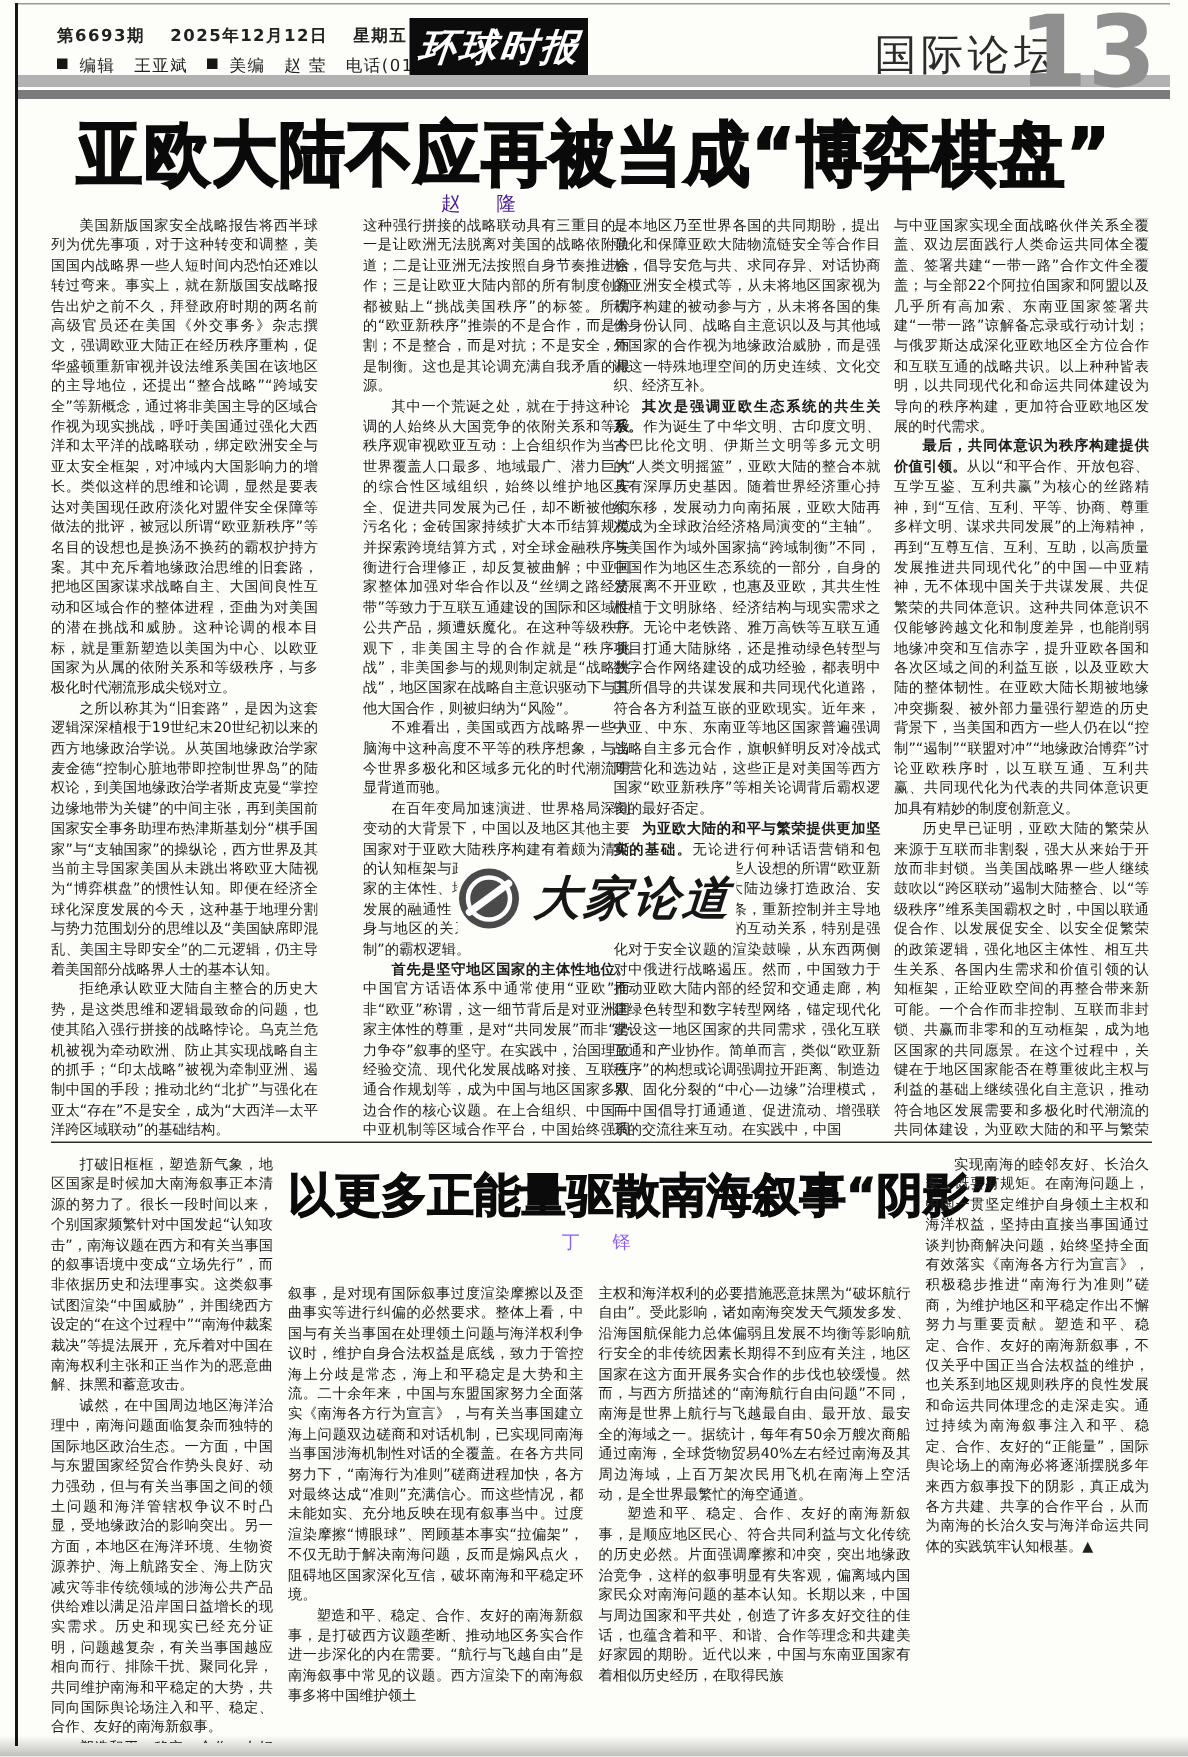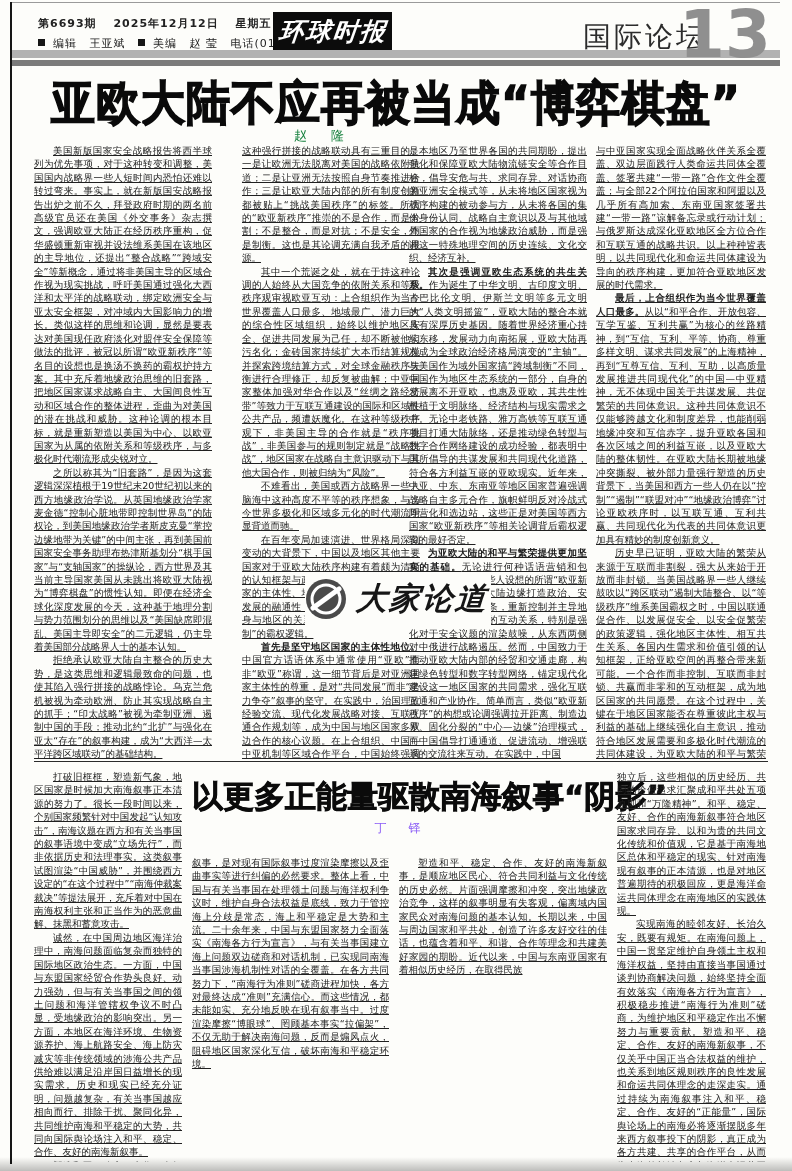--- a/index.html
+++ b/index.html
@@ -30,23 +30,23 @@
   .page-num{position:absolute;left:679px;top:2px;font-size:66px;line-height:1;font-weight:bold;
     color:var(--page-num,#8f8f8f);z-index:3;}
   .bar1{position:absolute;left:12px;top:50px;width:768px;height:8px;background:var(--bar-light,#b2b2b2);z-index:1;}
   .bar2{position:absolute;left:12px;top:60px;width:768px;height:6px;background:var(--bar-dark,#7b7b7b);z-index:1;}
 
   
   .headline1{position:absolute;left:28px;top:74px;width:736px;text-align:center;
     font-size:44px;font-weight:900;color:#0a0a0a;letter-spacing:1px;
     -webkit-text-stroke:1.3px #0a0a0a;transform:scaleY(1.06);white-space:nowrap;}
   .author1{position:absolute;left:0;top:127px;width:648px;text-align:center;
-    font-size:13px;letter-spacing:10px;color:#15803d;}
+    font-size:13px;letter-spacing:10px;color:#4c1d95;}
   .a1col,.a2col{position:absolute;overflow:hidden;text-align:justify;
-    font-size:9.5px;line-height:13.4px;color:#202020;text-decoration:underline;}
+    font-size:9.5px;line-height:13.4px;color:#202020;}
   .a1col{top:144px;height:616px;}
   .a1c0{left:34px;width:178px;}
   .a1c1{left:222px;width:178px;margin-left:20px;}
   .a1c2{left:409px;width:178px;}
   .a1c3{left:596px;width:170px;}
   .page p{margin:0;text-indent:2em;}
   .page p.cont{text-indent:0;}
   .page p b{font-weight:bold;}
 
   
@@ -92,37 +92,37 @@
   <div class="section-title">国际论坛</div>
   <div class="page-num">13</div>
   <div class="bar1"></div>
   <div class="bar2"></div>
 
   <div class="headline1">亚欧大陆不应再被当成“博弈棋盘”</div>
   <div class="author1">赵 隆</div>
   <div class="a1col a1c0">
       <p>美国新版国家安全战略报告将西半球列为优先事项，对于这种转变和调整，美国国内战略界一些人短时间内恐怕还难以转过弯来。事实上，就在新版国安战略报告出炉之前不久，拜登政府时期的两名前高级官员还在美国《外交事务》杂志撰文，强调欧亚大陆正在经历秩序重构，促华盛顿重新审视并设法维系美国在该地区的主导地位，还提出“整合战略”“跨域安全”等新概念，通过将非美国主导的区域合作视为现实挑战，呼吁美国通过强化大西洋和太平洋的战略联动，绑定欧洲安全与亚太安全框架，对冲域内大国影响力的增长。类似这样的思维和论调，显然是要表达对美国现任政府淡化对盟伴安全保障等做法的批评，被冠以所谓“欧亚新秩序”等名目的设想也是换汤不换药的霸权护持方案。其中充斥着地缘政治思维的旧套路，把地区国家谋求战略自主、大国间良性互动和区域合作的整体进程，歪曲为对美国的潜在挑战和威胁。这种论调的根本目标，就是重新塑造以美国为中心、以欧亚国家为从属的依附关系和等级秩序，与多极化时代潮流形成尖锐对立。</p>
       <p>之所以称其为“旧套路”，是因为这套逻辑深深植根于19世纪末20世纪初以来的西方地缘政治学说。从英国地缘政治学家麦金德“控制心脏地带即控制世界岛”的陆权论，到美国地缘政治学者斯皮克曼“掌控边缘地带为关键”的中间主张，再到美国前国家安全事务助理布热津斯基划分“棋手国家”与“支轴国家”的操纵论，西方世界及其当前主导国家美国从未跳出将欧亚大陆视为“博弈棋盘”的惯性认知。即便在经济全球化深度发展的今天，这种基于地理分割与势力范围划分的思维以及“美国缺席即混乱、美国主导即安全”的二元逻辑，仍主导着美国部分战略界人士的基本认知。</p>
-      <p>拒绝承认欧亚大陆自主整合的历史大势，是这类思维和逻辑最致命的问题，也使其陷入强行拼接的战略悖论。乌克兰危机被视为牵动欧洲、防止其实现战略自主的抓手；“印太战略”被视为牵制亚洲、遏制中国的手段；推动北约“北扩”与强化在亚太“存在”的叙事构建，成为“大西洋—太平洋跨区域联动”的基础结构。</p>
+      <p>拒绝承认欧亚大陆自主整合的历史大势，是这类思维和逻辑最致命的问题，也使其陷入强行拼接的战略悖论。乌克兰危机被视为牵动欧洲、防止其实现战略自主的抓手；“印太战略”被视为牵制亚洲、遏制中国的手段；推动北约“北扩”与强化在亚太“存在”不是安全，成为“大西洋—太平洋跨区域联动”的基础结构。</p>
     </div>
   <div class="a1col a1c1">
       <p class="cont">这种强行拼接的战略联动具有三重目的：一是让欧洲无法脱离对美国的战略依附轨道；二是让亚洲无法按照自身节奏推进合作；三是让欧亚大陆内部的所有制度创新都被贴上“挑战美国秩序”的标签。所谓的“欧亚新秩序”推崇的不是合作，而是分割；不是整合，而是对抗；不是安全，而是制衡。这也是其论调充满自我矛盾的根源。</p>
       <p>其中一个荒诞之处，就在于持这种论调的人始终从大国竞争的依附关系和等级秩序观审视欧亚互动：上合组织作为当今世界覆盖人口最多、地域最广、潜力巨大的综合性区域组织，始终以维护地区安全、促进共同发展为己任，却不断被他们污名化；金砖国家持续扩大本币结算规模并探索跨境结算方式，对全球金融秩序失衡进行合理修正，却反复被曲解；中亚国家整体加强对华合作以及“丝绸之路经济带”等致力于互联互通建设的国际和区域性公共产品，频遭妖魔化。在这种等级秩序观下，非美国主导的合作就是“秩序挑战”，非美国参与的规则制定就是“战略挑战”，地区国家在战略自主意识驱动下与其他大国合作，则被归纳为“风险”。</p>
       <p>不难看出，美国或西方战略界一些人脑海中这种高度不平等的秩序想象，与当今世界多极化和区域多元化的时代潮流明显背道而驰。</p>
       <p>在百年变局加速演进、世界格局深刻变动的大背景下，中国以及地区其他主要国家对于亚欧大陆秩序构建有着颇为清晰的认知框架与政策逻辑，强调定位地区国家的主体性、地区稳定的共生性以及地区发展的融通性，始终以共同体视角审视自身与地区的关系，彻底跳出“控制与被控制”的霸权逻辑。</p>
       <p><b>首先是坚守地区国家的主体性地位。</b>中国官方话语体系中通常使用“亚欧”而非“欧亚”称谓，这一细节背后是对亚洲国家主体性的尊重，是对“共同发展”而非“势力争夺”叙事的坚守。在实践中，治国理政经验交流、现代化发展战略对接、互联互通合作规划等，成为中国与地区国家多双边合作的核心议题。在上合组织、中国—中亚机制等区域合作平台，中国始终强调维护亚欧大陆和平与发展</p>
     </div>
   <div class="a1col a1c2">
       <p class="cont">是本地区乃至世界各国的共同期盼，提出强化和保障亚欧大陆物流链安全等合作目标，倡导安危与共、求同存异、对话协商的亚洲安全模式等，从未将地区国家视为秩序构建的被动参与方，从未将各国的集体身份认同、战略自主意识以及与其他域外国家的合作视为地缘政治威胁，而是强调这一特殊地理空间的历史连续、文化交织、经济互补。</p>
       <p><b>其次是强调亚欧生态系统的共生关系。</b>作为诞生了中华文明、古印度文明、古巴比伦文明、伊斯兰文明等多元文明的“人类文明摇篮”，亚欧大陆的整合本就具有深厚历史基因。随着世界经济重心持续东移，发展动力向南拓展，亚欧大陆再次成为全球政治经济格局演变的“主轴”。与美国作为域外国家搞“跨域制衡”不同，中国作为地区生态系统的一部分，自身的发展离不开亚欧，也惠及亚欧，其共生性根植于文明脉络、经济结构与现实需求之中。无论中老铁路、雅万高铁等互联互通项目打通大陆脉络，还是推动绿色转型与数字合作网络建设的成功经验，都表明中国所倡导的共谋发展和共同现代化道路，符合各方利益互嵌的亚欧现实。近年来，中亚、中东、东南亚等地区国家普遍强调战略自主多元合作，旗帜鲜明反对冷战式阵营化和选边站，这些正是对美国等西方国家“欧亚新秩序”等相关论调背后霸权逻辑的最好否定。</p>
       <p><b>为亚欧大陆的和平与繁荣提供更加坚实的基础。</b>无论进行何种话语营销和包装，美国战略界一些人设想的所谓“欧亚新秩序”都离不开在大陆边缘打造政治、安全、技术等利益链条，重新控制并主导地区国家和整个区域的互动关系，特别是强化对于安全议题的渲染鼓噪，从东西两侧对中俄进行战略遏压。然而，中国致力于推动亚欧大陆内部的经贸和交通走廊，构建绿色转型和数字转型网络，锚定现代化建设这一地区国家的共同需求，强化互联互通和产业协作。简单而言，类似“欧亚新秩序”的构想或论调强调拉开距离、制造边界、固化分裂的“中心—边缘”治理模式，而中国倡导打通通道、促进流动、增强联系的交流往来互动。在实践中，中国</p>
     </div>
   <div class="a1col a1c3">
       <p class="cont">与中亚国家实现全面战略伙伴关系全覆盖、双边层面践行人类命运共同体全覆盖、签署共建“一带一路”合作文件全覆盖；与全部22个阿拉伯国家和阿盟以及几乎所有高加索、东南亚国家签署共建“一带一路”谅解备忘录或行动计划；与俄罗斯达成深化亚欧地区全方位合作和互联互通的战略共识。以上种种皆表明，以共同现代化和命运共同体建设为导向的秩序构建，更加符合亚欧地区发展的时代需求。</p>
-      <p><b>最后，上合组织作为当今世界覆盖人口最多。</b>从以“和平合作、开放包容、互学互鉴、互利共赢”为核心的丝路精神，到“互信、互利、平等、协商、尊重多样文明、谋求共同发展”的上海精神，再到“互尊互信、互利、互助，以高质量发展推进共同现代化”的中国—中亚精神，无不体现中国关于共谋发展、共促繁荣的共同体意识。这种共同体意识不仅能够跨越文化和制度差异，也能削弱地缘冲突和互信赤字，提升亚欧各国和各次区域之间的利益互嵌，以及亚欧大陆的整体韧性。在亚欧大陆长期被地缘冲突撕裂、被外部力量强行塑造的历史背景下，当美国和西方一些人仍在以“控制”“遏制”“联盟对冲”“地缘政治博弈”讨论亚欧秩序时，以互联互通、互利共赢、共同现代化为代表的共同体意识更加具有精妙的制度创新意义。</p>
+      <p><b>最后，共同体意识为秩序构建提供价值引领。</b>从以“和平合作、开放包容、互学互鉴、互利共赢”为核心的丝路精神，到“互信、互利、平等、协商、尊重多样文明、谋求共同发展”的上海精神，再到“互尊互信、互利、互助，以高质量发展推进共同现代化”的中国—中亚精神，无不体现中国关于共谋发展、共促繁荣的共同体意识。这种共同体意识不仅能够跨越文化和制度差异，也能削弱地缘冲突和互信赤字，提升亚欧各国和各次区域之间的利益互嵌，以及亚欧大陆的整体韧性。在亚欧大陆长期被地缘冲突撕裂、被外部力量强行塑造的历史背景下，当美国和西方一些人仍在以“控制”“遏制”“联盟对冲”“地缘政治博弈”讨论亚欧秩序时，以互联互通、互利共赢、共同现代化为代表的共同体意识更加具有精妙的制度创新意义。</p>
       <p>历史早已证明，亚欧大陆的繁荣从来源于互联而非割裂，强大从来始于开放而非封锁。当美国战略界一些人继续鼓吹以“跨区联动”遏制大陆整合、以“等级秩序”维系美国霸权之时，中国以联通促合作、以发展促安全、以安全促繁荣的政策逻辑，强化地区主体性、相互共生关系、各国内生需求和价值引领的认知框架，正给亚欧空间的再整合带来新可能。一个合作而非控制、互联而非封锁、共赢而非零和的互动框架，成为地区国家的共同愿景。在这个过程中，关键在于地区国家能否在尊重彼此主权与利益的基础上继续强化自主意识，推动符合地区发展需要和多极化时代潮流的共同体建设，为亚欧大陆的和平与繁荣提供更加坚实的基础。▲</p>
     </div>
 
   <div class="badge">
     <span class="badge-circle">
       <svg width="42" height="42" viewBox="0 0 42 42">
         <circle cx="21" cy="21" r="20" fill="#4a4a4a"></circle>
         <circle cx="21" cy="21" r="14" fill="none" stroke="#ffffff" stroke-width="3"></circle>
         <path d="M8 30 L34 11" stroke="#ffffff" stroke-width="5" stroke-linecap="round"></path>
       </svg>
@@ -133,24 +133,25 @@
   <div class="divider"></div>
   <div class="headline2">以更多正能量驱散南海叙事“阴影”</div>
   <div class="author2">丁 铎</div>
   <div class="a2col a2colL">
       <p>打破旧框框，塑造新气象，地区国家是时候加大南海叙事正本清源的努力了。很长一段时间以来，个别国家频繁针对中国发起“认知攻击”，南海议题在西方和有关当事国的叙事语境中变成“立场先行”，而非依据历史和法理事实。这类叙事试图渲染“中国威胁”，并围绕西方设定的“在这个过程中”“南海仲裁案裁决”等提法展开，充斥着对中国在南海权利主张和正当作为的恶意曲解、抹黑和蓄意攻击。</p>
       <p>诚然，在中国周边地区海洋治理中，南海问题面临复杂而独特的国际地区政治生态。一方面，中国与东盟国家经贸合作势头良好、动力强劲，但与有关当事国之间的领土问题和海洋管辖权争议不时凸显，受地缘政治的影响突出。另一方面，本地区在海洋环境、生物资源养护、海上航路安全、海上防灾减灾等非传统领域的涉海公共产品供给难以满足沿岸国日益增长的现实需求。历史和现实已经充分证明，问题越复杂，有关当事国越应相向而行、排除干扰、聚同化异，共同维护南海和平稳定的大势，共同向国际舆论场注入和平、稳定、合作、友好的南海新叙事。</p>
       <p>塑造和平、稳定、合作、友好的南海新</p>
     </div>
   <div class="a2col a2colM1">
       <p class="cont">叙事，是对现有国际叙事过度渲染摩擦以及歪曲事实等进行纠偏的必然要求。整体上看，中国与有关当事国在处理领土问题与海洋权利争议时，维护自身合法权益是底线，致力于管控海上分歧是常态，海上和平稳定是大势和主流。二十余年来，中国与东盟国家努力全面落实《南海各方行为宣言》，与有关当事国建立海上问题双边磋商和对话机制，已实现同南海当事国涉海机制性对话的全覆盖。在各方共同努力下，“南海行为准则”磋商进程加快，各方对最终达成“准则”充满信心。而这些情况，都未能如实、充分地反映在现有叙事当中。过度渲染摩擦“博眼球”、罔顾基本事实“拉偏架”，不仅无助于解决南海问题，反而是煽风点火，阻碍地区国家深化互信，破坏南海和平稳定环境。</p>
+      <p>塑造和平、稳定、合作、友好的南海新叙事，是打破西方议题垄断、推动地区务实合作进一步深化的内在需要。“航行与飞越自由”是南海叙事中常见的议题。西方渲染下的南海叙事多将中国维护领土</p>
     </div>
   <div class="a2col a2colM2">
+      <p class="cont">主权和海洋权利的必要措施恶意抹黑为“破坏航行自由”。受此影响，诸如南海突发天气频发多发、沿海国航保能力总体偏弱且发展不均衡等影响航行安全的非传统因素长期得不到应有关注，地区国家在这方面开展务实合作的步伐也较缓慢。然而，与西方所描述的“南海航行自由问题”不同，南海是世界上航行与飞越最自由、最开放、最安全的海域之一。据统计，每年有50余万艘次商船通过南海，全球货物贸易40%左右经过南海及其周边海域，上百万架次民用飞机在南海上空活动，是全世界最繁忙的海空通道。</p>
       <p>塑造和平、稳定、合作、友好的南海新叙事，是顺应地区民心、符合共同利益与文化传统的历史必然。片面强调摩擦和冲突，突出地缘政治竞争，这样的叙事明显有失客观，偏离域内国家民众对南海问题的基本认知。长期以来，中国与周边国家和平共处，创造了许多友好交往的佳话，也蕴含着和平、和谐、合作等理念和共建美好家园的期盼。近代以来，中国与东南亚国家有着相似历史经历，在取得民族</p>
     </div>
   <div class="a2col a2colR">
-      <p class="cont">独立后，这些相似的历史经历、共同的价值追求汇聚成和平共处五项原则和“万隆精神”。和平、稳定、友好、合作的南海新叙事符合地区国家求同存异、以和为贵的共同文化传统和价值观，它是基于南海地区总体和平稳定的现实、针对南海现有叙事的正本清源，也是对地区普遍期待的积极回应，更是海洋命运共同体理念在南海地区的实践体现。</p>
       <p>实现南海的睦邻友好、长治久安，既要有规矩。在南海问题上，中国一贯坚定维护自身领土主权和海洋权益，坚持由直接当事国通过谈判协商解决问题，始终坚持全面有效落实《南海各方行为宣言》，积极稳步推进“南海行为准则”磋商，为维护地区和平稳定作出不懈努力与重要贡献。塑造和平、稳定、合作、友好的南海新叙事，不仅关乎中国正当合法权益的维护，也关系到地区规则秩序的良性发展和命运共同体理念的走深走实。通过持续为南海叙事注入和平、稳定、合作、友好的“正能量”，国际舆论场上的南海必将逐渐摆脱多年来西方叙事投下的阴影，真正成为各方共建、共享的合作平台，从而为南海的长治久安与海洋命运共同体的实践筑牢认知根基。▲</p>
     </div>
 
   <div class="edge-right"></div>
   <div class="edge-bottom"></div>
 </div>
 
 </body></html>

